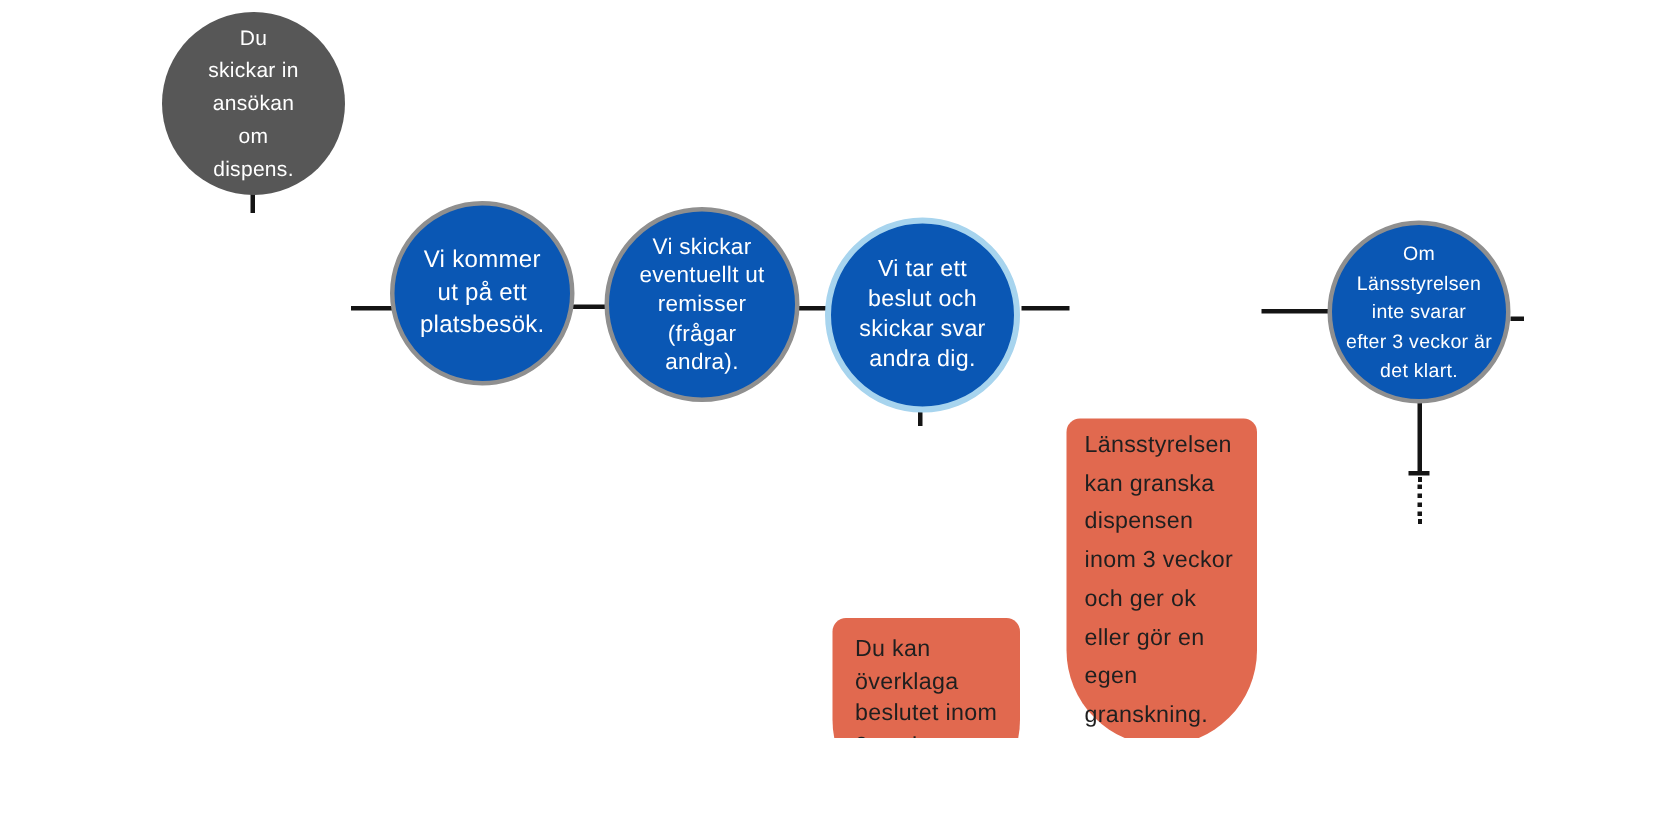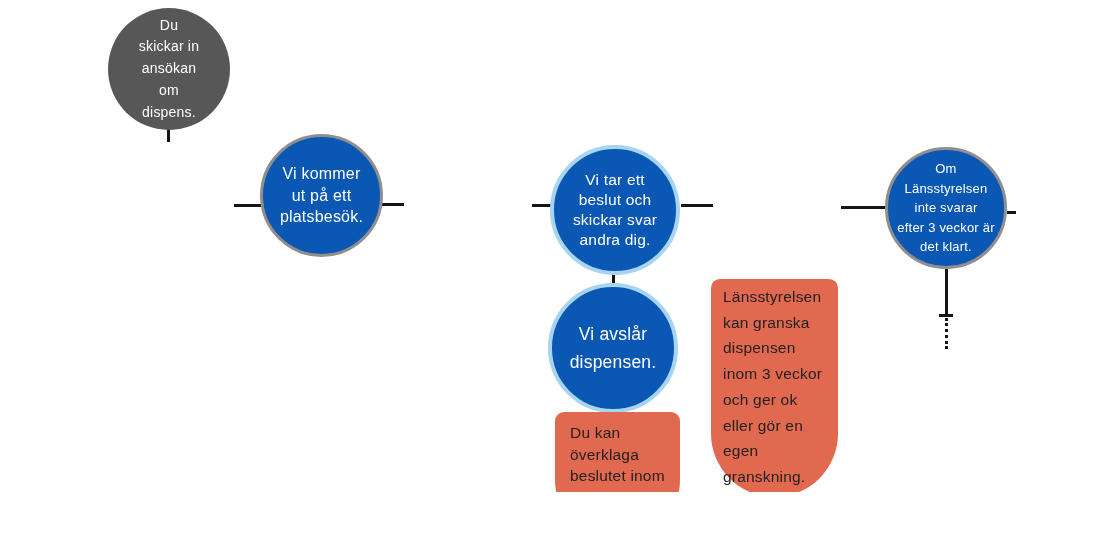--- a/index.html
+++ b/index.html
@@ -79,41 +79,44 @@
 dispens.</span>
   </div>
 
 
   <div class="circle blue-gray" style="left:260px;top:134px;width:123px;height:123px;font-size:16px;line-height:1.35;">
     <span>Vi kommer
 ut på ett
 platsbesök.</span>
   </div>
 
+  <div class="circle blue-gray" style="left:403px;top:138px;width:130px;height:130px;font-size:15px;line-height:1.28;">
+    <span>Vi skickar
+eventuellt ut
+remisser
+(frågar
+andra).</span>
+  </div>
 
   <div class="circle blue-light" style="left:550px;top:145px;width:130px;height:130px;font-size:15.5px;line-height:1.3;">
     <span>Vi tar ett
 beslut och
 skickar svar
 andra dig.</span>
   </div>
 
 
   <div class="circle blue-gray" style="left:885px;top:147px;width:122px;height:122px;font-size:13px;line-height:1.5;">
     <span>Om
 Länsstyrelsen
 inte svarar
 efter 3 veckor är
 det klart.</span>
   </div>
 
-  <div class="circle blue-light" style="left:548px;top:283px;width:130px;height:130px;font-size:17.5px;line-height:1.6;">
-    <span>Vi avslår
-dispensen.</span>
-  </div>
 
 
   <div class="tag appeal" style="left:555px;top:412px;width:125px;height:130px;padding:10px 6px 0 15px;font-size:15.5px;line-height:1.4;">Du kan
 överklaga
 beslutet inom
 3 veckor.</div>
 
   <div class="tag county" style="left:711px;top:279px;width:127px;height:218px;padding:5px 4px 0 12px;font-size:15.5px;line-height:1.66;">Länsstyrelsen
 kan granska
 dispensen

